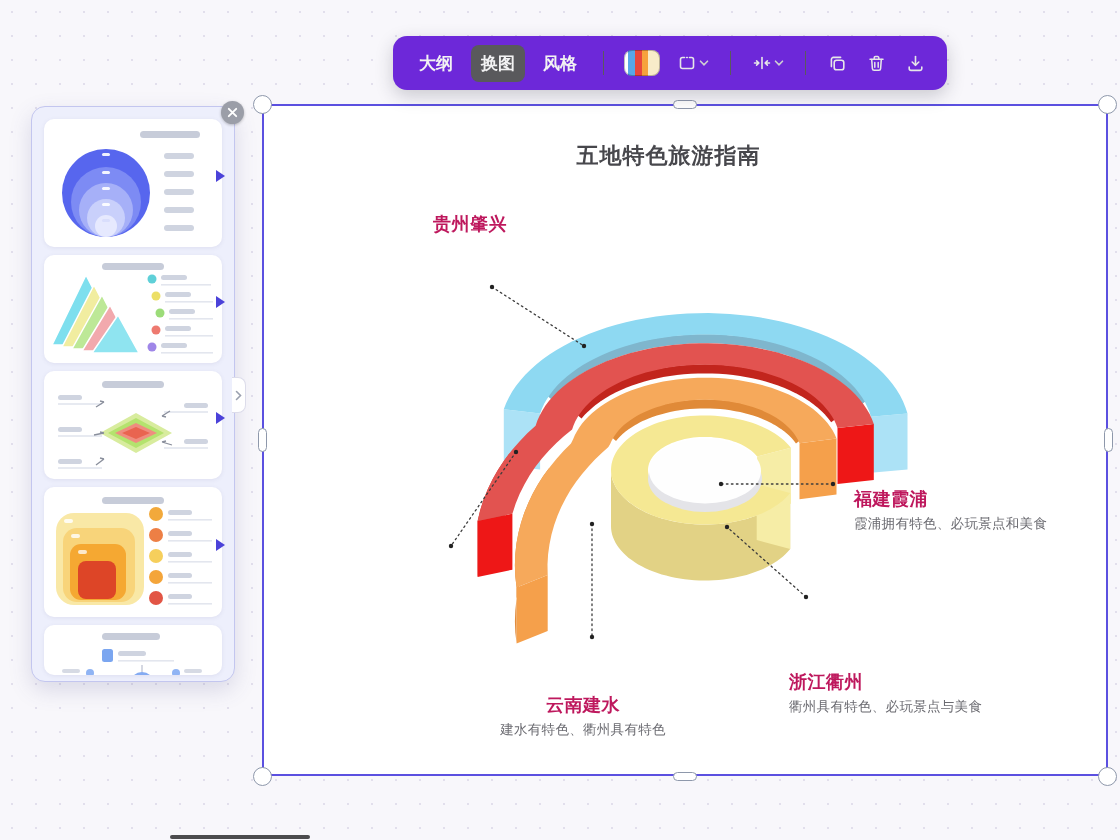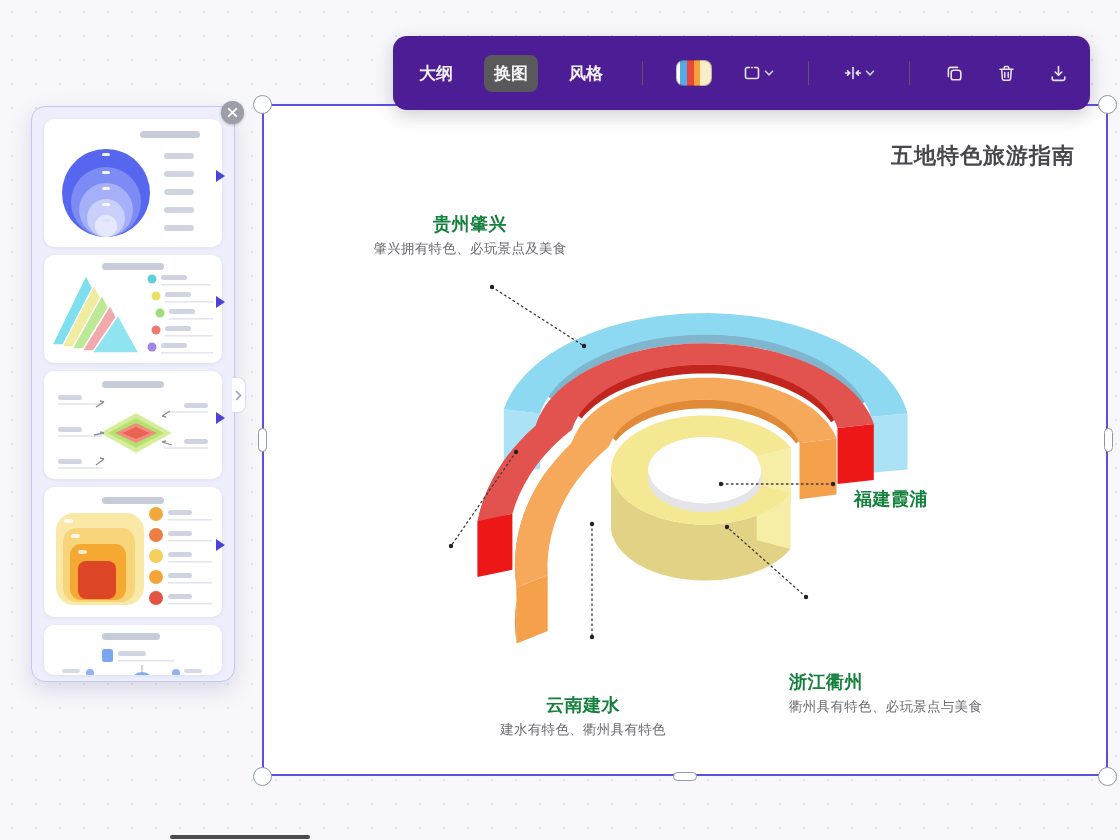--- a/index.html
+++ b/index.html
@@ -6,22 +6,22 @@
   body{
     width:1120px;height:840px;position:relative;overflow:hidden;
     font-family:"Liberation Sans","DejaVu Sans",sans-serif;
     background-color:#f8f7fb;
     background-image:radial-gradient(#e2dfec 1.3px, transparent 1.4px);
     background-size:24px 24px;
   }
   
   .toolbar{
     position:absolute;left:393px;top:36px;height:54px;z-index:30;
-    background:#4c1d95;border-radius:14px;display:flex;align-items:center;
-    padding:10px 16px;gap:21px;box-shadow:0 6px 18px rgba(40,40,60,.22);
+    background:#6d28d9;border-radius:14px;display:flex;align-items:center;
+    padding:0 16px;gap:8px;box-shadow:0 6px 18px rgba(40,40,60,.22);
   }
   .tbtn{color:#f2f2f3;font-size:17px;font-weight:600;padding:7px 10px;border-radius:8px;cursor:pointer;white-space:nowrap;}
   .tbtn.active{background:#59595c;}
   .tdiv{width:1px;height:24px;background:#5a5a5d;margin:0 8px;}
   .ticon{display:flex;align-items:center;justify-content:center;padding:4px 5px;border-radius:6px;cursor:pointer;}
   .ticon svg{display:block;}
   .palette{
     width:36px;height:26px;border-radius:8px;margin:0 4px;cursor:pointer;
     background:linear-gradient(90deg,#ffffff 0 12%,#58a7e8 12% 31%,#e8473c 31% 50%,#f6a23c 50% 66%,#f8ecc9 66% 100%);
     box-shadow:inset 0 0 0 1px rgba(0,0,0,.25);
@@ -44,26 +44,26 @@
   .close-btn{position:absolute;left:221px;top:101px;width:23px;height:23px;border-radius:50%;z-index:25;
     background:#9b9ea8;display:flex;align-items:center;justify-content:center;cursor:pointer;
     box-shadow:0 1px 3px rgba(0,0,0,.25);}
   
   .frame{position:absolute;left:262px;top:104px;width:846px;height:672px;background:#fff;
     border:2.5px solid #5b50e0;box-sizing:border-box;z-index:5;}
   .handle{position:absolute;background:#fff;border:1.6px solid #8e98ab;box-sizing:border-box;z-index:8;}
   .h-circle{width:19px;height:19px;border-radius:50%;}
   .h-pill-h{width:24px;height:9px;border-radius:5px;}
   .h-pill-v{width:9px;height:24px;border-radius:5px;}
-  .page-title{position:absolute;left:262px;top:141px;width:813px;text-align:right;z-index:7;
+  .page-title{position:absolute;left:262px;top:141px;width:813px;text-align:center;z-index:7;
     font-size:22px;font-weight:700;color:#47474c;letter-spacing:1px;}
   #chart-svg{position:absolute;left:0;top:0;z-index:6;}
   
   .lab{position:absolute;z-index:9;}
-  .lab .nm{font-size:18px;font-weight:700;color:#15803d;letter-spacing:.5px;}
+  .lab .nm{font-size:18px;font-weight:700;color:#be185d;letter-spacing:.5px;}
   .lab .ds{font-size:13.5px;color:#6a6a70;margin-top:4px;letter-spacing:.3px;}
   .lab0{left:320px;top:212px;width:300px;text-align:center;}
   .lab1{left:285px;top:599px;width:300px;text-align:center;}
   .lab2{left:433px;top:693px;width:300px;text-align:center;}
   .lab3{left:789px;top:657px;width:250px;text-align:left;margin-top:13px;}
   .lab4{left:854px;top:487px;width:250px;text-align:left;}
   .scrollbar{position:absolute;left:170px;top:835px;width:140px;height:4px;border-radius:2px;background:#4c4c4e;z-index:40;}
 </style>
 </head>
 <body>
@@ -316,34 +316,34 @@
     <path d="M806 597L727 527" fill="none" stroke="#3c3c3c" stroke-width="1.3" stroke-dasharray="1.6 3.4" stroke-linecap="round"></path>
     <circle cx="806" cy="597" r="2.2" fill="#222"></circle>
     <circle cx="727" cy="527" r="2.2" fill="#222"></circle>
     <path d="M833 484L721 484" fill="none" stroke="#3c3c3c" stroke-width="1.3" stroke-dasharray="1.6 3.4" stroke-linecap="round"></path>
     <circle cx="833" cy="484" r="2.2" fill="#222"></circle>
     <circle cx="721" cy="484" r="2.2" fill="#222"></circle>
   </svg>
 
 <div class="lab lab0">
   <div class="nm">贵州肇兴</div>
-  <div class="ds">肇兴拥有特色、必玩景点及美食</div>
 </div>
 <div class="lab lab1">
 </div>
 <div class="lab lab2">
   <div class="nm">云南建水</div>
   <div class="ds">建水有特色、衢州具有特色</div>
 </div>
 <div class="lab lab3">
   <div class="nm">浙江衢州</div>
   <div class="ds">衢州具有特色、必玩景点与美食</div>
 </div>
 <div class="lab lab4">
   <div class="nm">福建霞浦</div>
+  <div class="ds">霞浦拥有特色、必玩景点和美食</div>
 </div>
 
 <div class="handle h-circle" style="left:253px;top:95px;"></div>
 <div class="handle h-circle" style="left:1098px;top:95px;"></div>
 <div class="handle h-circle" style="left:253px;top:767px;"></div>
 <div class="handle h-circle" style="left:1098px;top:767px;"></div>
 <div class="handle h-pill-h" style="left:673px;top:100px;"></div>
 <div class="handle h-pill-h" style="left:673px;top:772px;"></div>
 <div class="handle h-pill-v" style="left:258px;top:428px;"></div>
 <div class="handle h-pill-v" style="left:1104px;top:428px;"></div>

